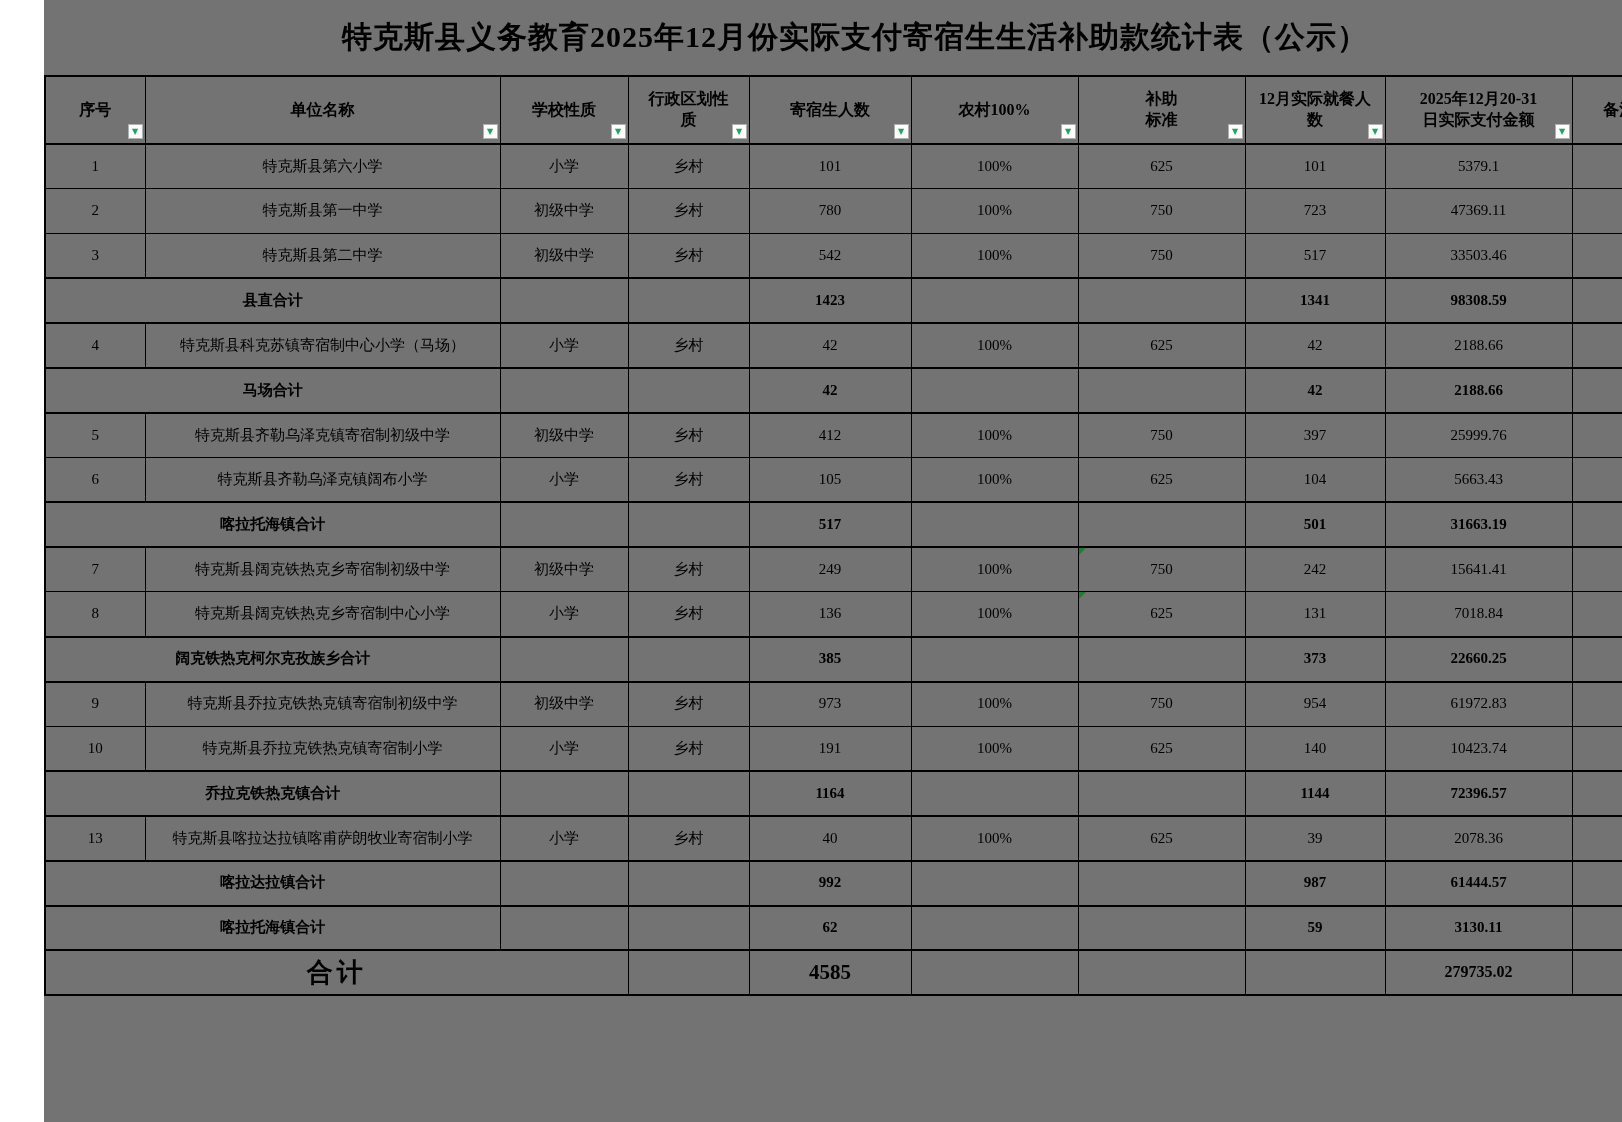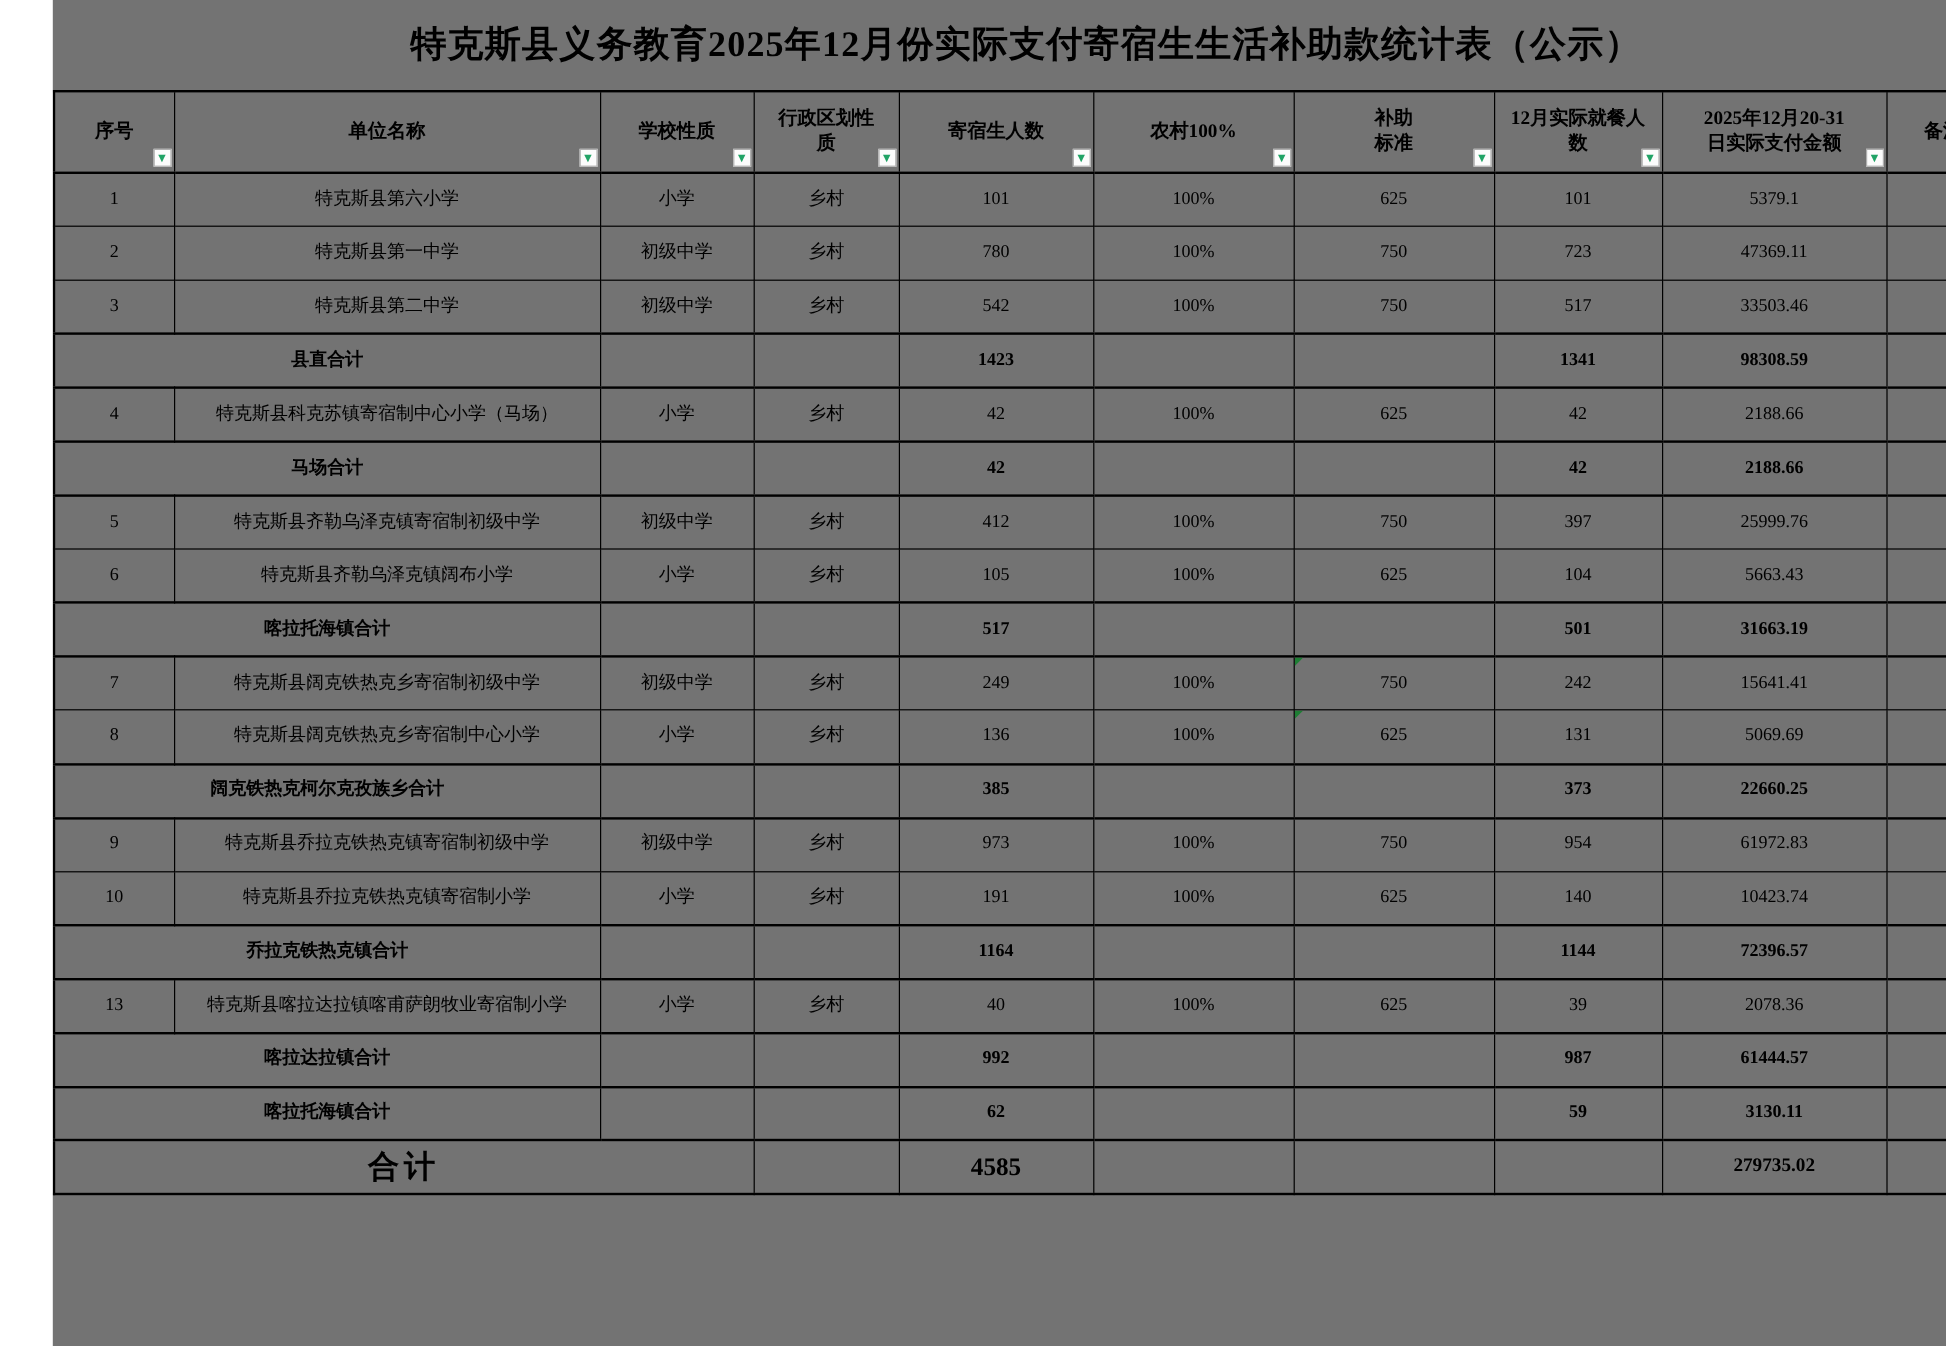--- a/index.html
+++ b/index.html
@@ -199,21 +199,21 @@
         </tr>
         <tr class="data">
           <td>8</td>
           <td>特克斯县阔克铁热克乡寄宿制中心小学</td>
           <td>小学</td>
           <td>乡村</td>
           <td>136</td>
           <td>100%</td>
           <td>625<i class="flag" style="border-top-color: rgb(30, 126, 52);"></i></td>
           <td>131</td>
-          <td>5069.69</td>
+          <td>7018.84</td>
           <td></td>
         </tr>
         <tr class="summary">
           <td colspan="2" class="sum-label">阔克铁热克柯尔克孜族乡合计</td>
           <td></td>
           <td></td>
           <td>385</td>
           <td></td>
           <td></td>
           <td>373</td>

